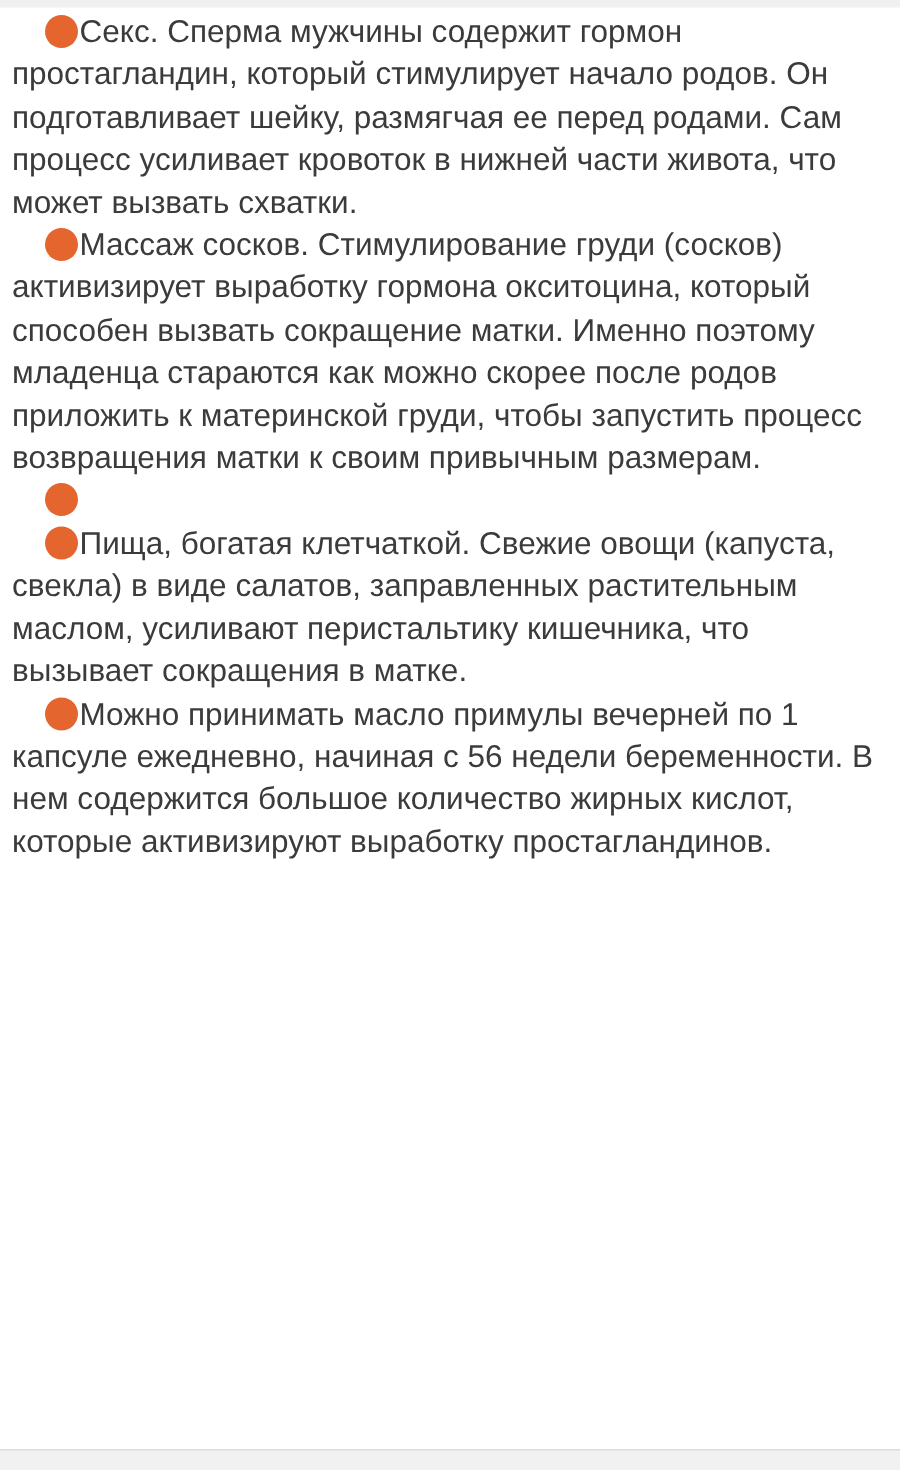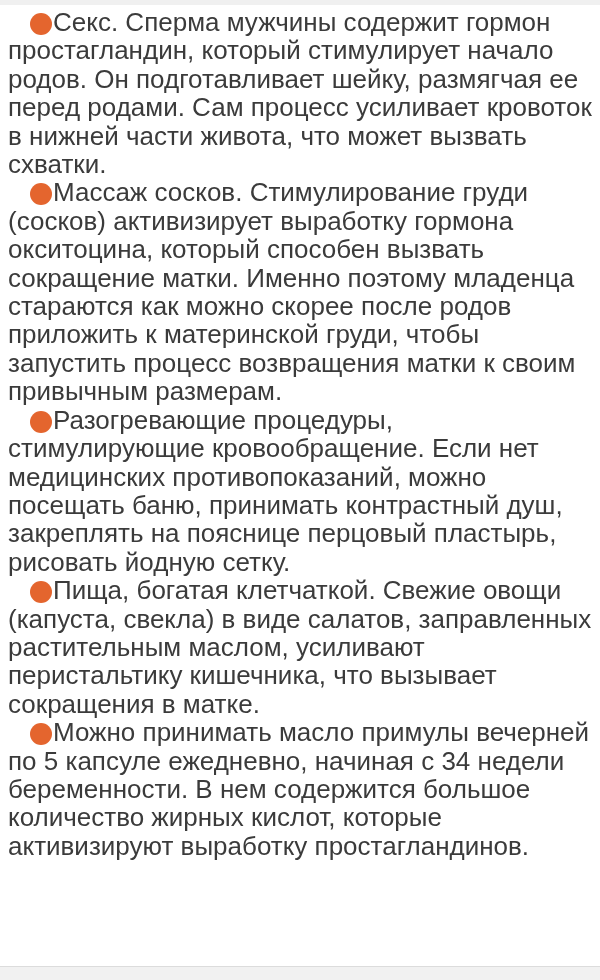--- a/index.html
+++ b/index.html
@@ -15,21 +15,21 @@
     font-family: "Liberation Sans", "DejaVu Sans", sans-serif;
   }
   .top-strip {
     width: 600px;
     height: 5px;
     background: #f0f0f0;
   }
   .content {
     padding: 3px 8px 0 8px;
     color: #3b3b3b;
-    font-size: 26px;
+    font-size: 21px;
     line-height: 28.4px;
     letter-spacing: 0px;
   }
   .para {
     margin: 0;
     text-indent: 22px;
   }
   .bullet {
     display: inline-block;
     width: 22px;
@@ -55,23 +55,23 @@
 <div class="top-strip"></div>
 
 <div class="content">
   <p class="para">
     <span class="bullet"></span><span>Секс. Сперма мужчины содержит гормон простагландин, который стимулирует начало родов. Он подготавливает шейку, размягчая ее перед родами. Сам процесс усиливает кровоток в нижней части живота, что может вызвать схватки.</span>
   </p>
   <p class="para">
     <span class="bullet"></span><span>Массаж сосков. Стимулирование груди (сосков) активизирует выработку гормона окситоцина, который способен вызвать сокращение матки. Именно поэтому младенца стараются как можно скорее после родов приложить к материнской груди, чтобы запустить процесс возвращения матки к своим привычным размерам.</span>
   </p>
   <p class="para">
-    <span class="bullet"></span><span>Разогревающие процедуры, стимулирующие кровообращение. Если нет медицинских противопоказаний, можно посещать баню, принимать контрастный душ, закреплять на пояснице перцовый пластырь, рисовать йодную сетку.</span>
+    <span class="bullet"></span>
   </p>
   <p class="para">
     <span class="bullet"></span><span>Пища, богатая клетчаткой. Свежие овощи (капуста, свекла) в виде салатов, заправленных растительным маслом, усиливают перистальтику кишечника, что вызывает сокращения в матке.</span>
   </p>
   <p class="para">
-    <span class="bullet"></span><span>Можно принимать масло примулы вечерней по 5 капсуле ежедневно, начиная с 34 недели беременности. В нем содержится большое количество жирных кислот, которые активизируют выработку простагландинов.</span>
+    <span class="bullet"></span><span>Можно принимать масло примулы вечерней по 1 капсуле ежедневно, начиная с 56 недели беременности. В нем содержится большое количество жирных кислот, которые активизируют выработку простагландинов.</span>
   </p>
 </div>
 
 <div class="bottom-bar"></div>
 
 </body></html>

